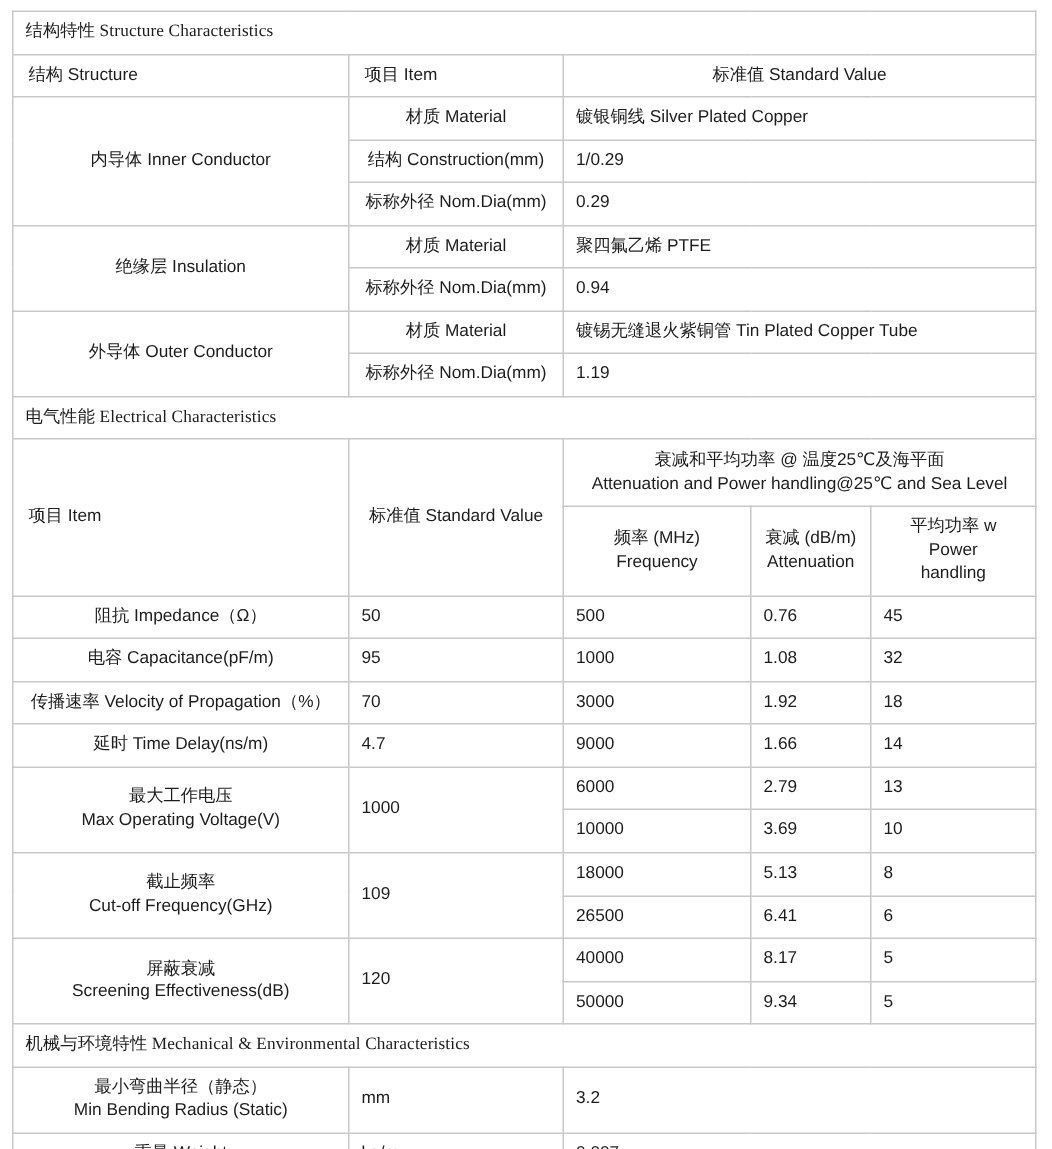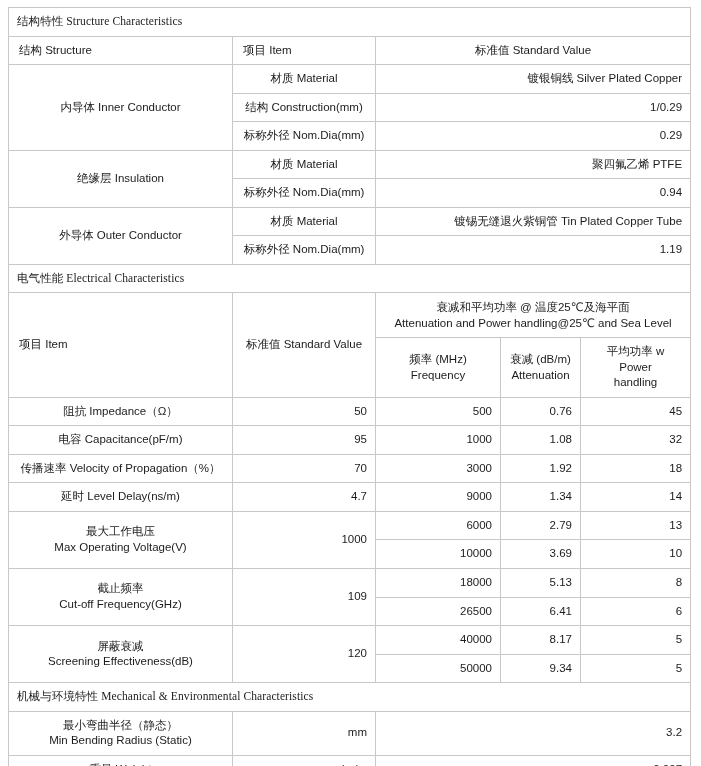--- a/index.html
+++ b/index.html
@@ -64,21 +64,21 @@
   td.col-head {
     background: #efefef;
     text-align: center;
     padding: 8px 6px;
   }
   td.col-head.left {
     text-align: left;
     padding-left: 10px;
   }
 
-  td.center { text-align: right; }
+  td.center { text-align: left; }
   td.left   { text-align: center; }
 
   td.tall { padding-top: 10px; padding-bottom: 10px; }
 
   .two-line { display: block; }
 
   
   .grp {
     text-align: center;
     line-height: 1.4;
@@ -196,24 +196,24 @@
 
     <tr>
       <td class="left">传播速率 Velocity of Propagation（%）</td>
       <td class="center">70</td>
       <td class="center">3000</td>
       <td class="center">1.92</td>
       <td class="center">18</td>
     </tr>
 
     <tr>
-      <td class="left">延时 Level Delay(ns/m)</td>
+      <td class="left">延时 Time Delay(ns/m)</td>
       <td class="center">4.7</td>
       <td class="center">9000</td>
-      <td class="center">1.34</td>
+      <td class="center">1.66</td>
       <td class="center">14</td>
     </tr>
 
     <tr>
       <td class="left tall" rowspan="2">
         <span class="two-line">最大工作电压</span>
         <span class="two-line">Max Operating Voltage(V)</span>
       </td>
       <td class="center" rowspan="2">1000</td>
       <td class="center">6000</td>

